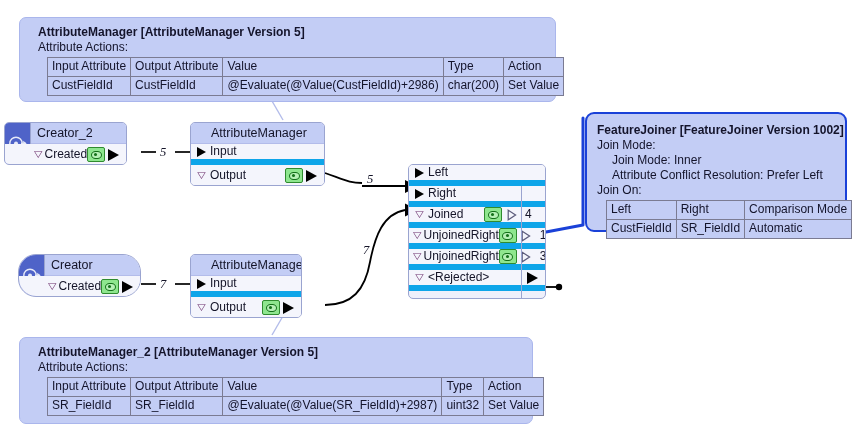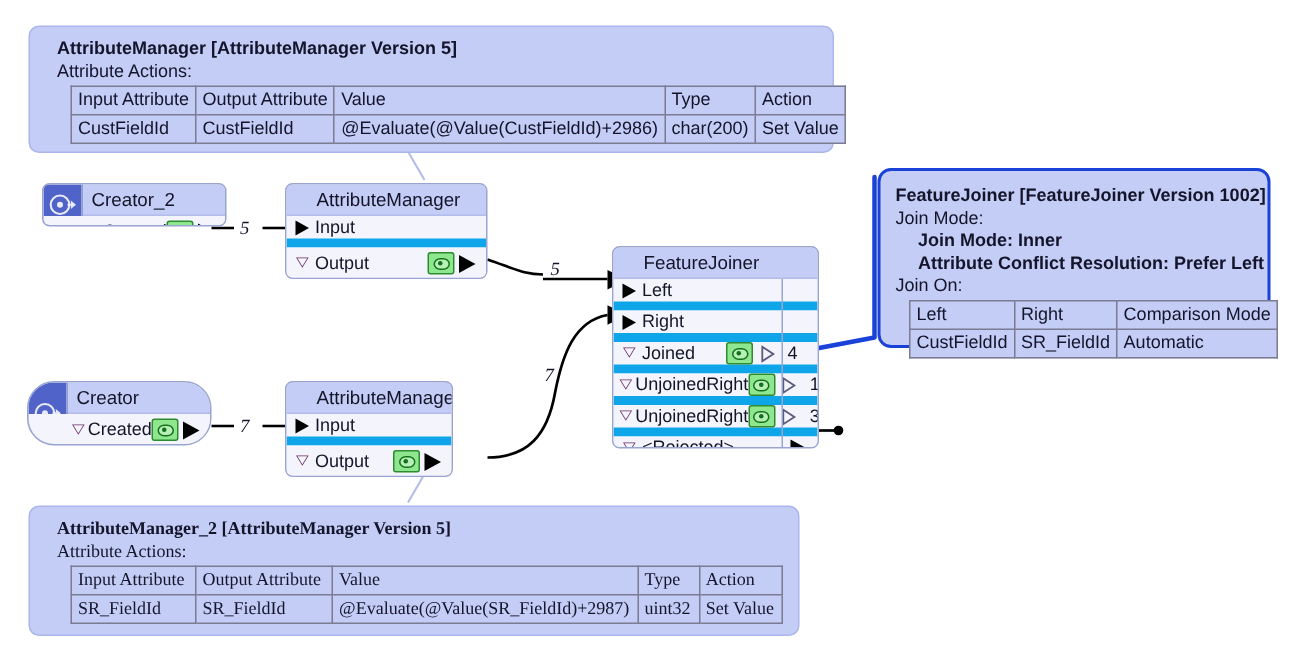--- a/index.html
+++ b/index.html
@@ -26,21 +26,21 @@
     padding:7px 10px 9px 18px;
     box-sizing:border-box;
     color:#14142b;
   }
   .note.selected{
     border:2.5px solid #1a41d8;
     border-radius:9px;
   }
   .note-title{font-weight:bold;font-size:12px;line-height:15px;white-space:nowrap;}
   .note-line{font-size:12px;line-height:15px;white-space:nowrap;}
-  .note-line.ind{padding-left:15px;font-weight:bold;}
+  .note-line.ind{padding-left:15px;}
   .note-tbl{
     border-collapse:collapse;
     margin-top:2px;
     margin-left:9px;
     background:#c3cdf5;
   }
   .note-tbl td{
     border:1px solid #7b7b92;
     padding:1px 4px 2px 4px;
     font-size:12px;
@@ -195,21 +195,21 @@
         <td>CustFieldId</td>
         <td>CustFieldId</td>
         <td>@Evaluate(@Value(CustFieldId)+2986)</td>
         <td>char(200)</td>
         <td>Set Value</td>
       </tr>
     </tbody>
       </table>
   </div>
 
-  <div class="note" style="left:19px;top:337px;width:514px;height:87px;font-family:Liberation Serif, serif;">
+  <div class="note" style="left:19px;top:337px;width:514px;height:87px;">
     <div class="note-title">AttributeManager_2 [AttributeManager Version 5]</div>
     <div class="note-line">Attribute Actions:</div>
     <table class="note-tbl">
       <tbody>
           <tr>
         <td style="width:100px">Input Attribute</td>
         <td style="width:110px">Output Attribute</td>
         <td style="width:205px">Value</td>
         <td style="width:42px">Type</td>
         <td style="width:55px">Action</td>
@@ -240,21 +240,21 @@
       </tr>
       <tr>
         <td>CustFieldId</td>
         <td>SR_FieldId</td>
         <td>Automatic</td>
       </tr>
     </tbody>
       </table>
   </div>
 
-  <div class="node creator" style="left:28px;top:122px;width:123px;height:29px;">
+  <div class="node creator" style="left:4px;top:122px;width:123px;height:43px;">
     <div class="cr-icon">
       <svg width="19" height="17" viewBox="0 0 19 17">
         <circle cx="8" cy="8.5" r="6.2" fill="none" stroke="#e7eaf8" stroke-width="1.4"></circle>
         <circle cx="8" cy="8.5" r="2" fill="#e7eaf8"></circle>
         <path d="M13 8.5 L18 8.5" stroke="#e7eaf8" stroke-width="1.4"></path>
         <polygon points="15.2,5.7 18.6,8.5 15.2,11.3" fill="#e7eaf8"></polygon>
       </svg>
     </div>
     <div class="node-hdr">Creator_2</div>
     <div class="port">
@@ -325,21 +325,20 @@
       <span class="eye">
           <i></i>
         </span>
       <span class="outtri">
           <span class="outtri-solid"></span>
         </span>
     </div>
   </div>
 
   <div class="node fj" style="left:408px;top:164px;width:138px;height:135px;">
-    <div class="node-hdr">FeatureJoiner</div>
 
     <div class="port">
       <span class="in-arrow">
           <span class="tri-solid"></span>
         </span>
       <span class="pname">Left</span>
     </div>
 
     <div class="port">
       <span class="in-arrow">

